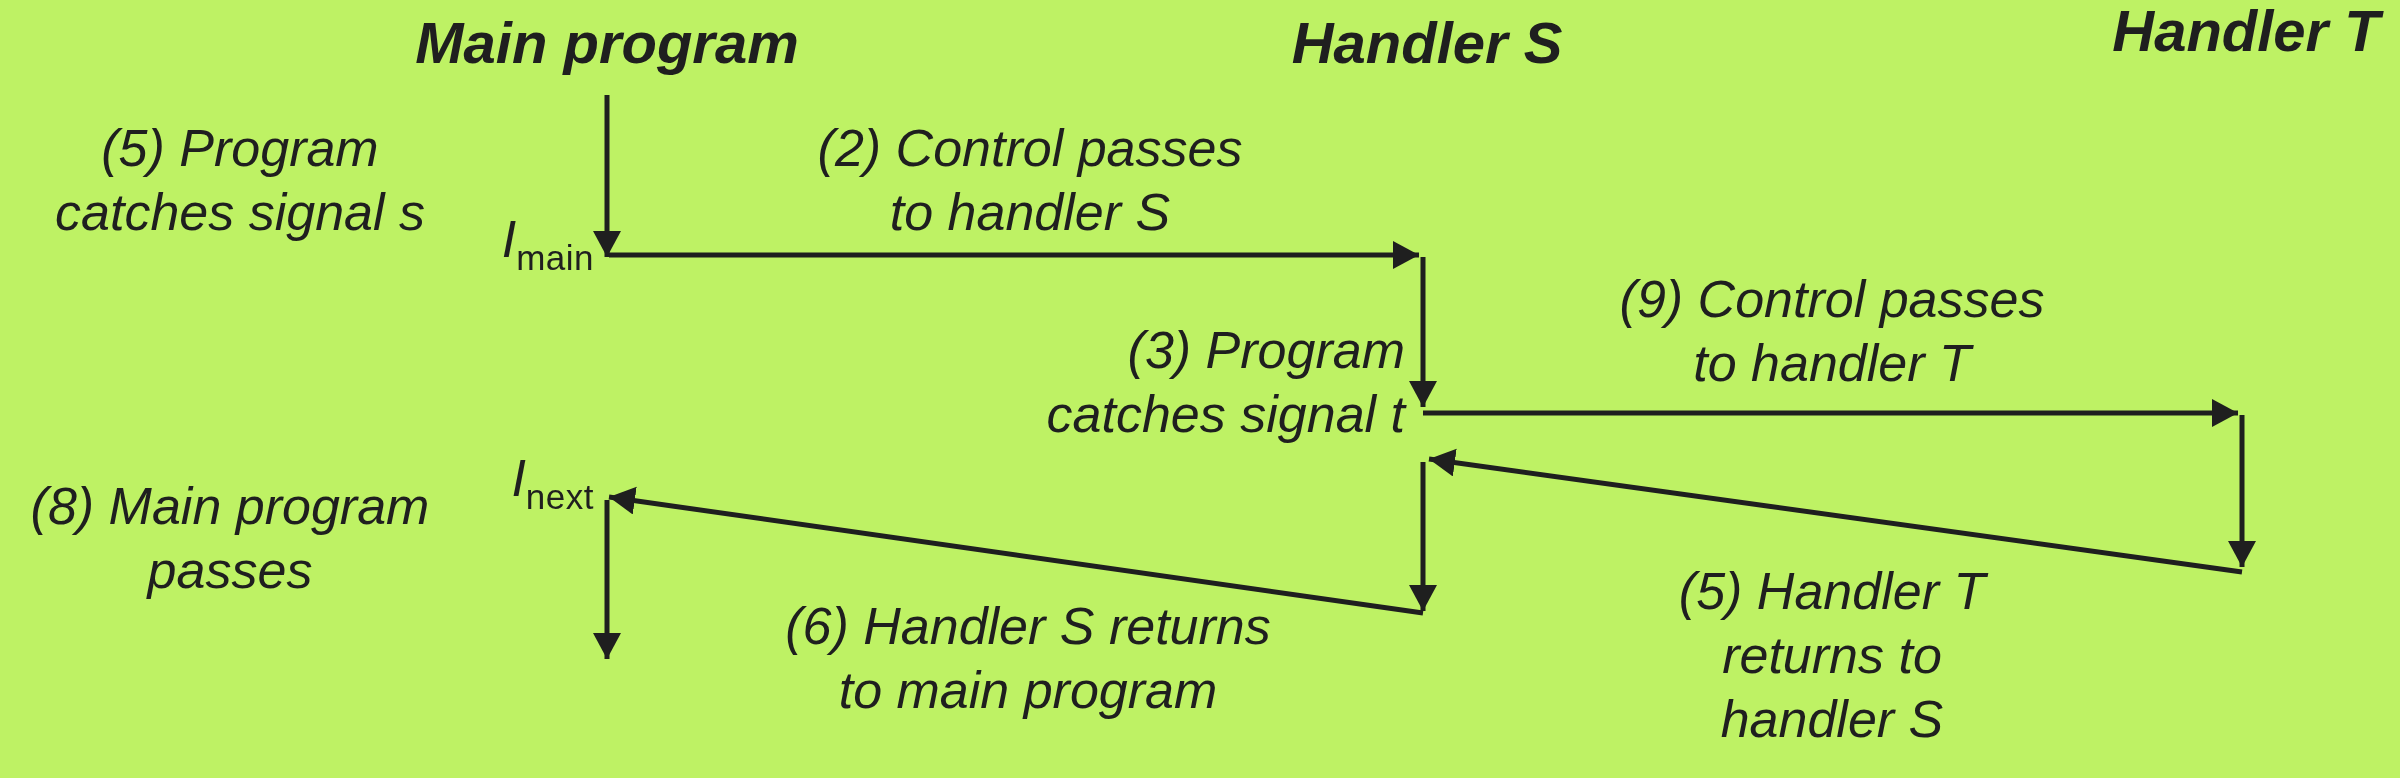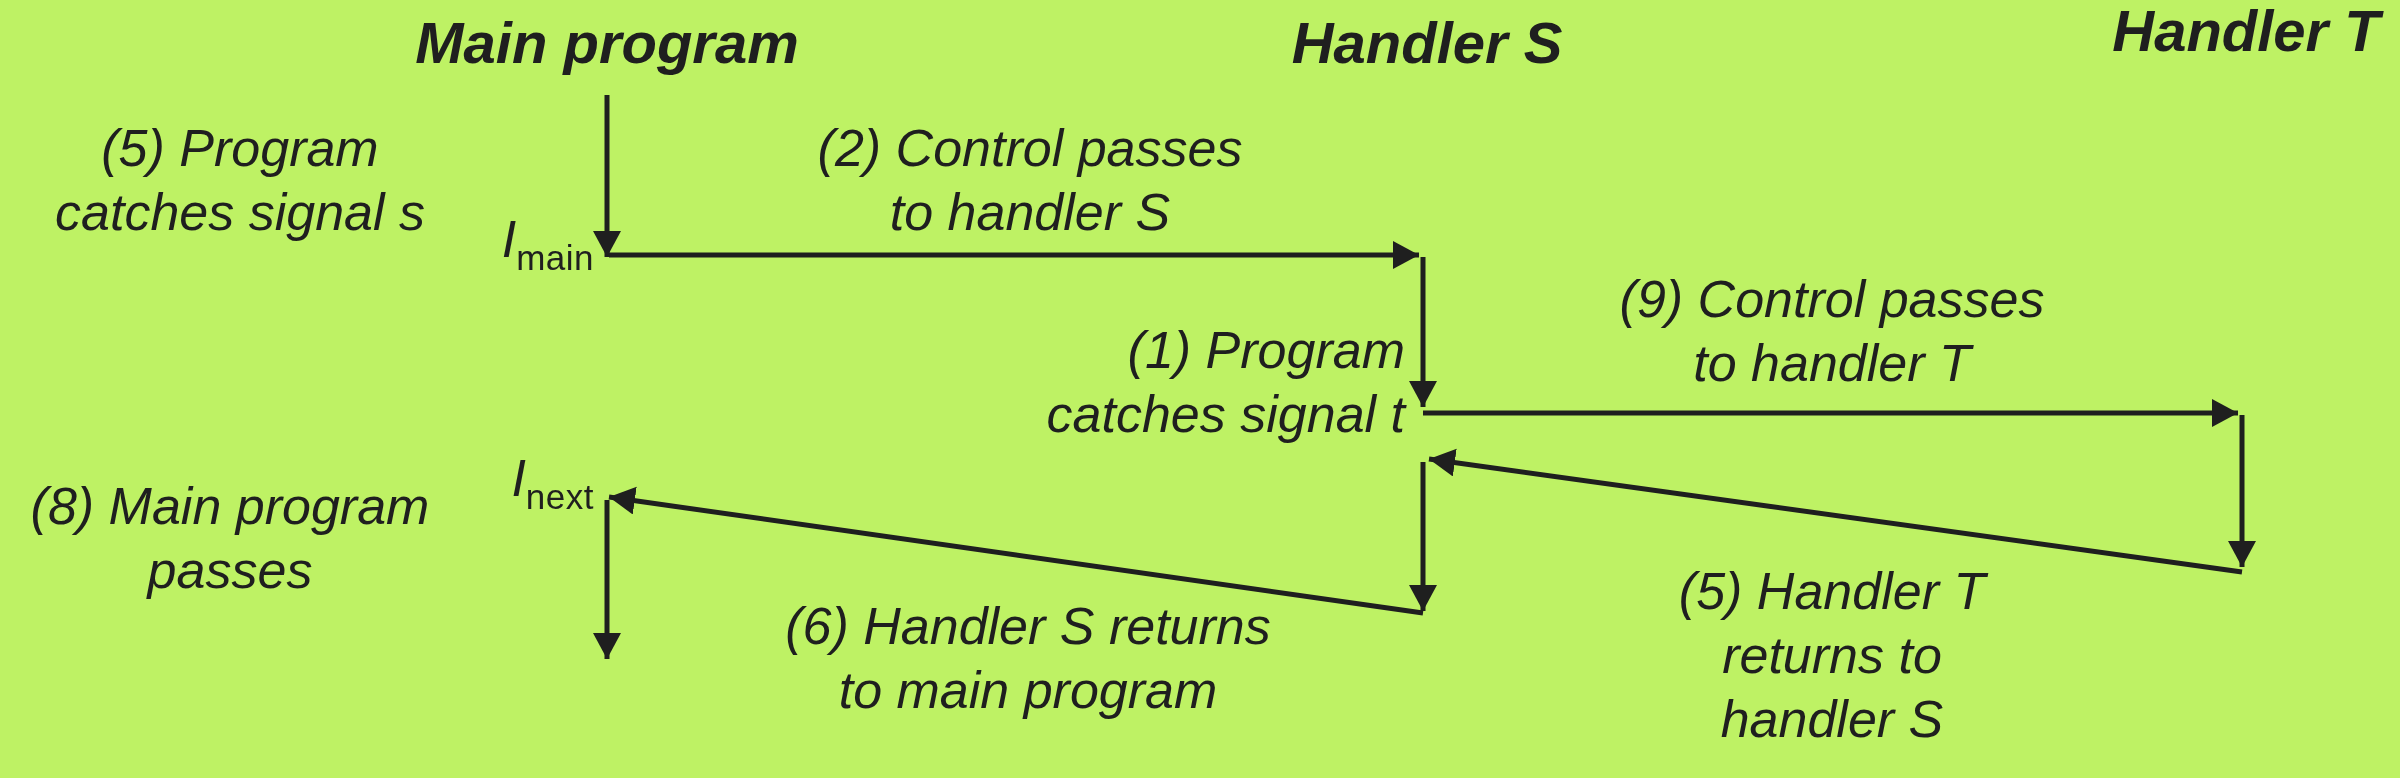--- a/index.html
+++ b/index.html
@@ -90,21 +90,21 @@
     <span>(5) Program</span>
     <span>catches signal s</span>
   </div>
 
   <div class="lbl" style="left:1030px; top:116px;">
     <span>(2) Control passes</span>
     <span>to handler S</span>
   </div>
 
   <div class="lbl right" style="left:1405px; top:318px;">
-    <span>(1) Program</span>
+    <span>(3) Program</span>
     <span>catches signal t</span>
   </div>
 
   <div class="lbl" style="left:1832px; top:267px;">
     <span>(9) Control passes</span>
     <span>to handler T</span>
   </div>
 
   <div class="lbl" style="left:1832px; top:559px;">
     <span>(5) Handler T</span>

